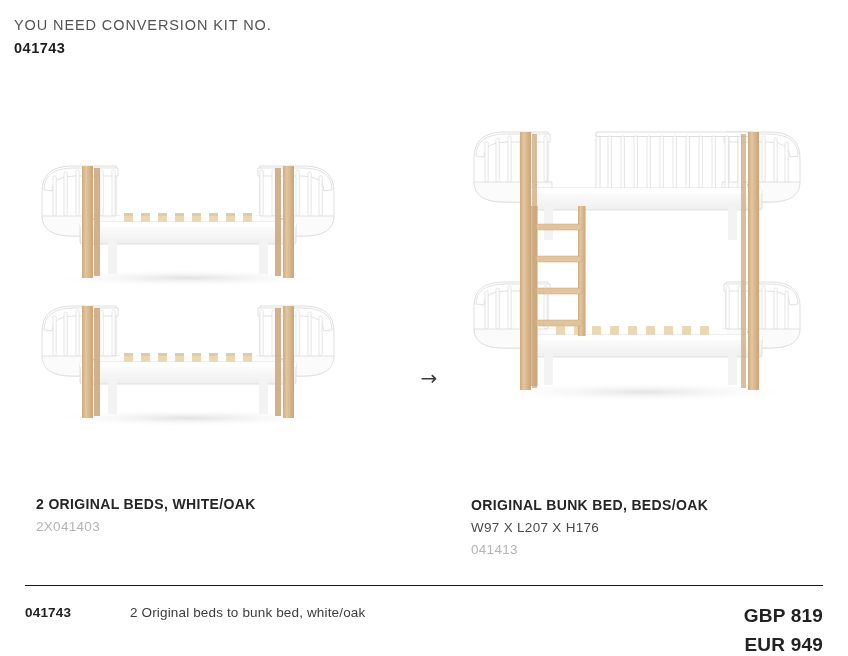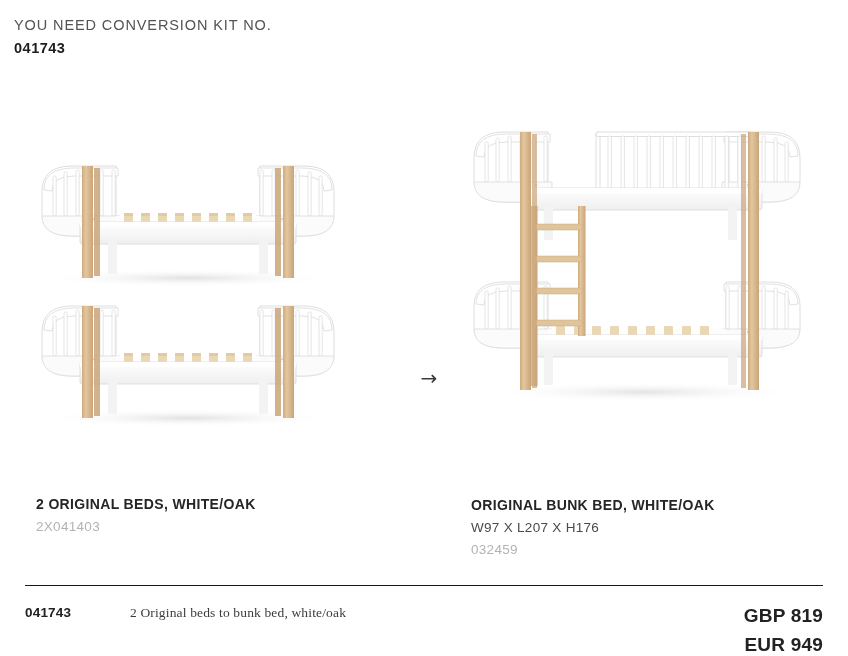--- a/index.html
+++ b/index.html
@@ -118,21 +118,20 @@
     letter-spacing: 0.2px;
     padding-top: 3px;
   }
   .f-desc {
     flex: 1;
     font-size: 13.5px;
     font-weight: 400;
     color: #3c3c3c;
     letter-spacing: 0.15px;
     padding-top: 3px;
-    font-family: Liberation Serif, serif;
   }
   .f-prices {
     text-align: right;
     font-size: 19px;
     font-weight: 700;
     color: #222222;
     letter-spacing: 0.2px;
     padding-top: 3px;
   }
   .f-price-2 { margin-top: 7px; }
@@ -391,23 +390,23 @@
       </div>
     </div>
   </div>
 
   <div class="captions">
     <div class="caption cap-left">
       <div class="cap-title">2 ORIGINAL BEDS, WHITE/OAK</div>
       <div class="cap-sku">2X041403</div>
     </div>
     <div class="caption cap-right">
-      <div class="cap-title">ORIGINAL BUNK BED, WHITE/OAK</div>
+      <div class="cap-title">ORIGINAL BUNK BED, BEDS/OAK</div>
       <div class="cap-dims">W97 X L207 X H176</div>
-      <div class="cap-sku">032459</div>
+      <div class="cap-sku">041413</div>
     </div>
   </div>
 
   <div class="divider"></div>
   <div class="footer">
     <div class="f-sku">041743</div>
     <div class="f-desc">2 Original beds to bunk bed, white/oak</div>
     <div class="f-prices">
       <div class="f-price-1">GBP 819</div>
       <div class="f-price-2">EUR 949</div>

